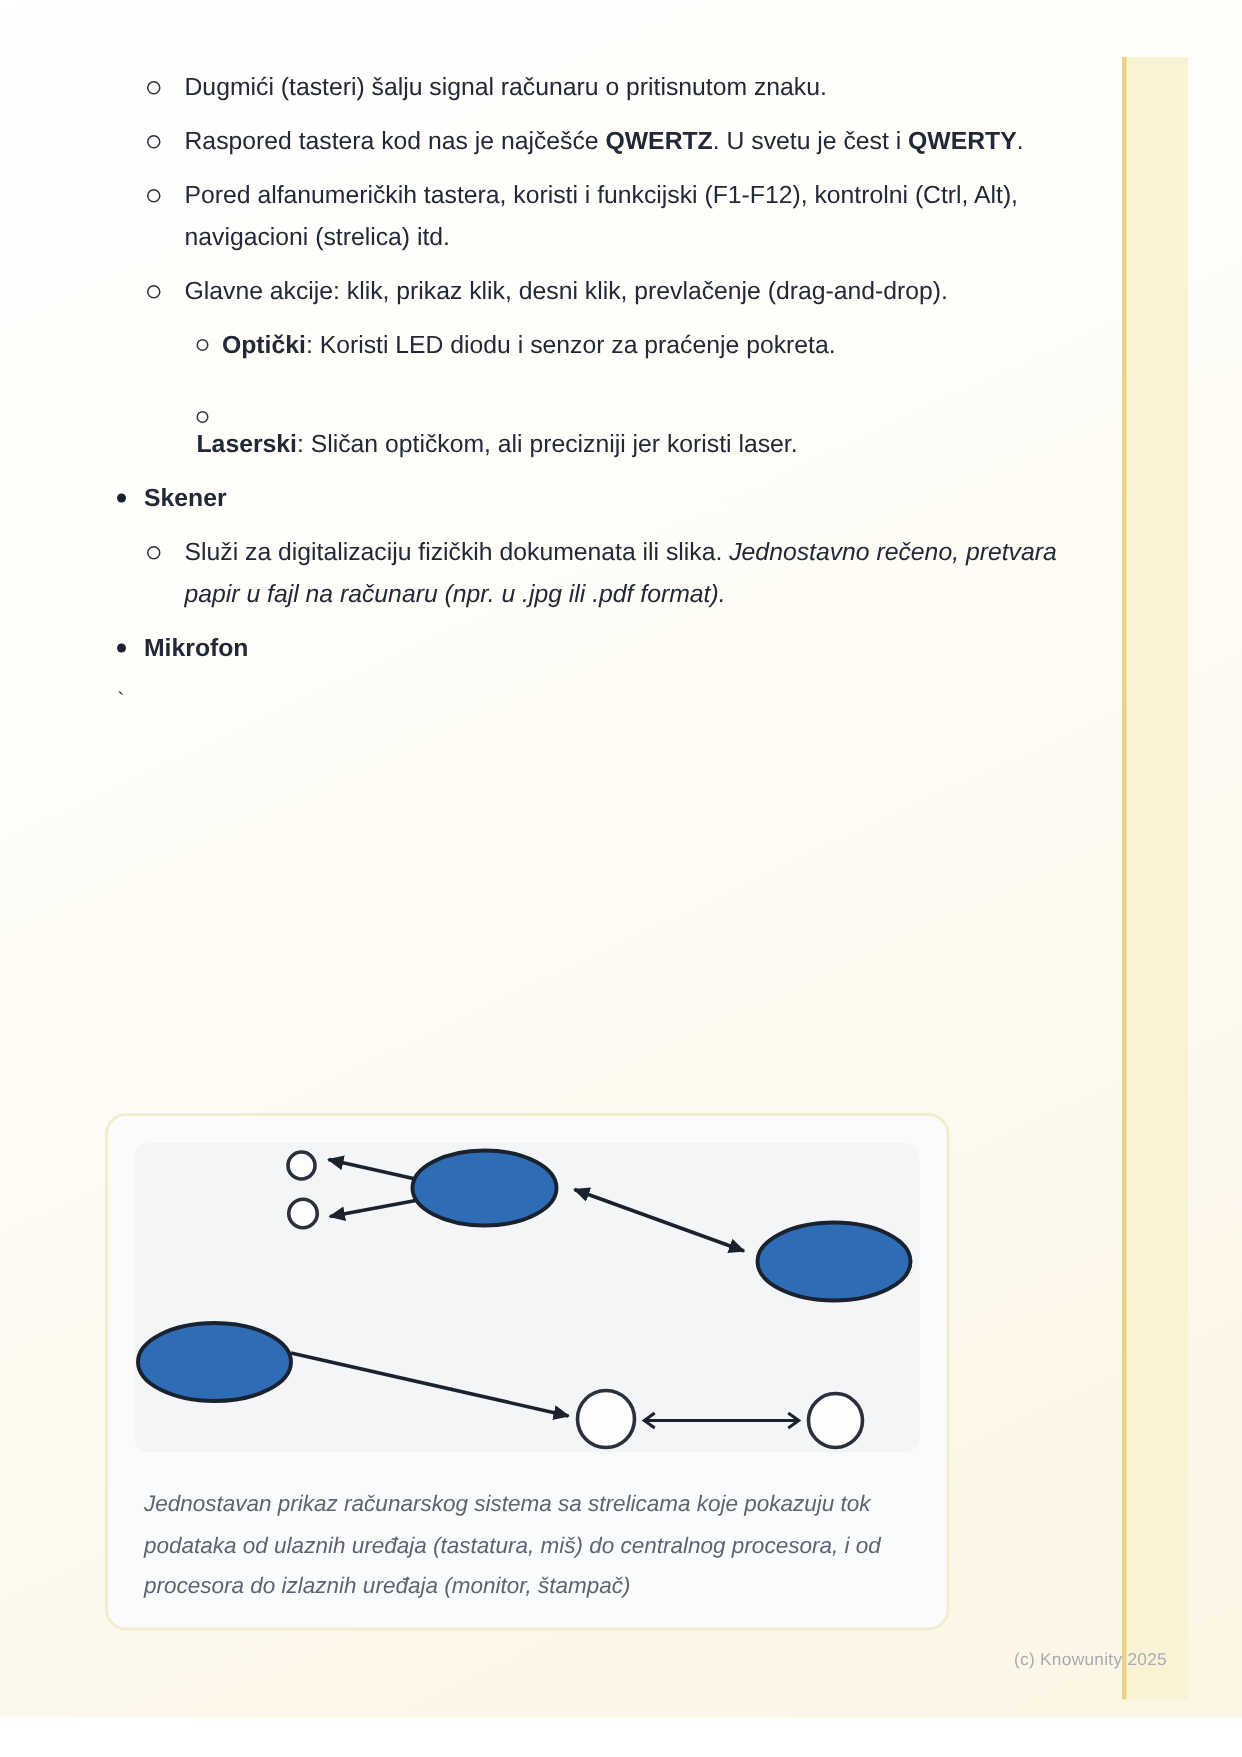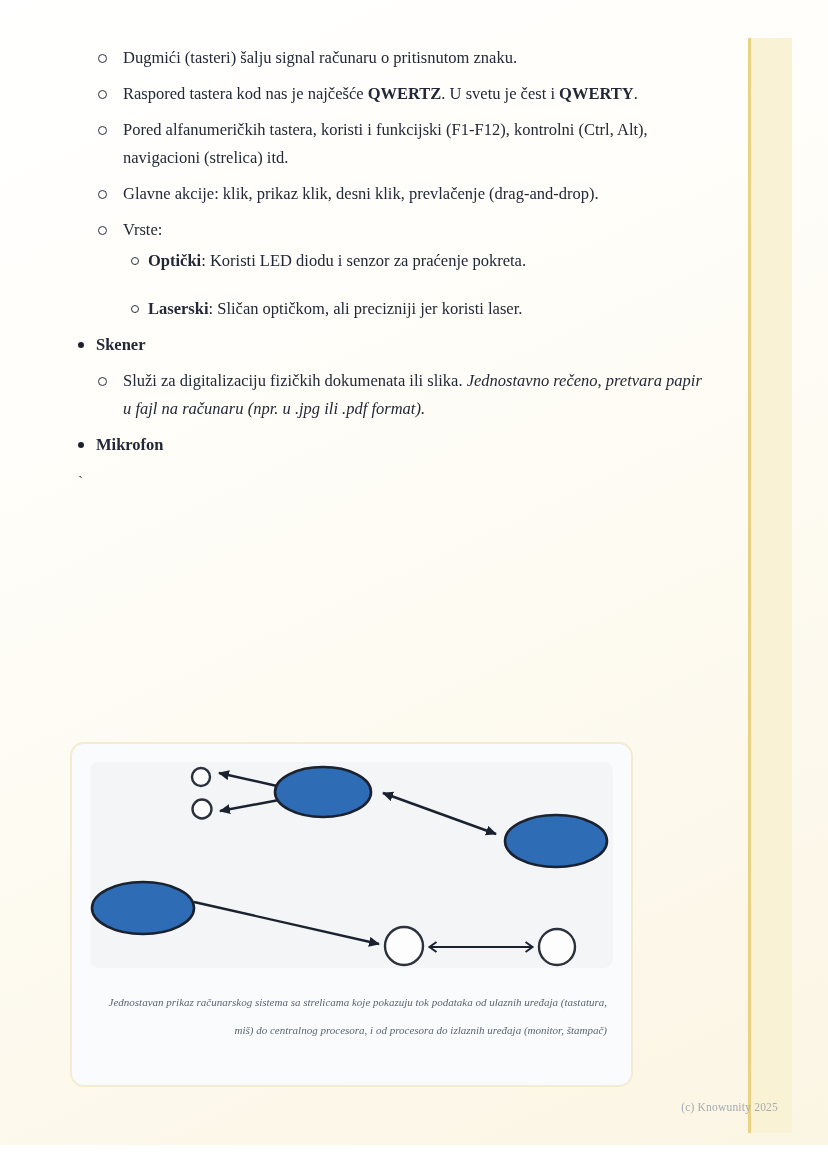--- a/index.html
+++ b/index.html
@@ -1,50 +1,50 @@
 <!DOCTYPE html>
 <html style="--accent-blue: #2e6cb5; --shape-outline: #1a2230; --strip-fill: #faf2d4; --strip-edge: #e9d284; --card-bg: #fafbfd; --card-border: #f4ecd1; --image-bg: #f3f5f7; --text: #222836; --caption-gray: #5b6470; --footer-gray: #a6abb3;"><head>
 <meta charset="utf-8">
 <style>
   * { margin:0; padding:0; box-sizing:border-box; }
   html,body { width:828px; height:1171px; background:#ffffff; overflow:hidden;
     font-family:"Liberation Sans", sans-serif; }
-  .canvas { position:relative; width:816px; height:1171px; background:#ffffff;font-family:Liberation Serif, serif; }
+  .canvas { position:relative; width:816px; height:1171px; background:#ffffff; }
 
   .page-bg { position:absolute; left:0; top:0; width:828px; height:1145px;
     background:linear-gradient(155deg,#ffffff 0%,#fffefa 28%,#fdfaf0 62%,#fbf5e3 100%); }
 
   .highlight-strip { position:absolute; left:748px; top:38px; width:44px; height:1095px;
     background:var(--strip-fill,#faf2d4); border-left:3px solid var(--strip-edge,#e9d284); z-index:1; }
 
   .doc { position:absolute; left:78px; top:44px; width:634px; z-index:2;
     font-size:16.5px; line-height:28px; color:var(--text,#222836); }
   .li { display:flex; margin-bottom:8px; }
   .l2 { padding-left:20px; }
   .l3 { padding-left:53px; margin-bottom:20px; }
-  .l3.last { margin-bottom:8px; }
+  .l3.last { margin-bottom:8px;flex-direction:column; }
   .li.tight { margin-bottom:3px; }
   .marker { flex:none; }
   .dot { width:6px; height:6px; background:#1c212c; border-radius:50%; margin:11px 12px 0 0; }
   .ring { width:9px; height:9px; border:1.8px solid #2a3040; border-radius:50%; margin:9.5px 16px 0 0; }
   .l3 .ring { width:8px; height:8px; margin:10px 9px 0 0; }
   .txt { flex:1; }
   .b1 .txt { font-weight:700; }
   b { font-weight:700; }
   .it { font-style:italic; }
   .stray { margin-top:8px; height:28px; font-size:15px; color:#3a404c; }
 
   .figure-card { position:absolute; left:70px; top:742px; width:563px; height:345px; z-index:2;
     background:var(--card-bg,#fafbfd); border:2px solid var(--card-border,#f4ecd1);
     border-radius:14px; padding:18px; }
   .figure-image { width:523px; height:206px; border-radius:9px;
     background:var(--image-bg,#f3f5f7); overflow:hidden; }
   .figure-image svg { display:block; width:100%; height:100%; }
-  .caption { margin-top:21px; padding:0 6px; text-align:right; font-style:italic;
-    font-size:11px; line-height:27.5px; color:var(--caption-gray,#5b6470); }
+  .caption { margin-top:21px; padding:0 6px; text-align:left; font-style:italic;
+    font-size:15px; line-height:27.5px; color:var(--caption-gray,#5b6470); }
 
   .arrow { stroke:var(--shape-outline,#1a2230); stroke-width:2.4; }
   .arrow.thin { stroke-width:2; }
   .blue { fill:var(--accent-blue,#2e6cb5); stroke:var(--shape-outline,#1a2230); stroke-width:2.6; }
   .open { fill:#fdfdfd; stroke:#2a303c; stroke-width:2.4; }
   .head { fill:var(--shape-outline,#1a2230); }
   .chevhead { fill:none; stroke:var(--shape-outline,#1a2230); stroke-width:2; }
 
   .footer { position:absolute; top:1101px; right:38px; z-index:5;
     font-size:11.5px; letter-spacing:0.2px; color:var(--footer-gray,#a6abb3); }
@@ -73,24 +73,20 @@
       <span class="txt">Pored alfanumeričkih tastera, koristi i funkcijski (F1-F12), kontrolni (Ctrl, Alt), navigacioni (strelica) itd.</span>
     </div>
 
 
 
     <div class="li l2">
       <span class="marker ring"></span>
       <span class="txt">Glavne akcije: klik, prikaz klik, desni klik, prevlačenje (drag-and-drop).</span>
     </div>
 
-    <div class="li l2 tight">
-      <span class="marker ring"></span>
-      <span class="txt">Vrste:</span>
-    </div>
 
     <div class="li l3">
       <span class="marker ring"></span>
       <span class="txt"><b>Optički</b><span>: Koristi LED diodu i senzor za praćenje pokreta.</span></span>
     </div>
 
     <div class="li l3 last">
       <span class="marker ring"></span>
       <span class="txt"><b>Laserski</b><span>: Sličan optičkom, ali precizniji jer koristi laser.</span></span>
     </div>

